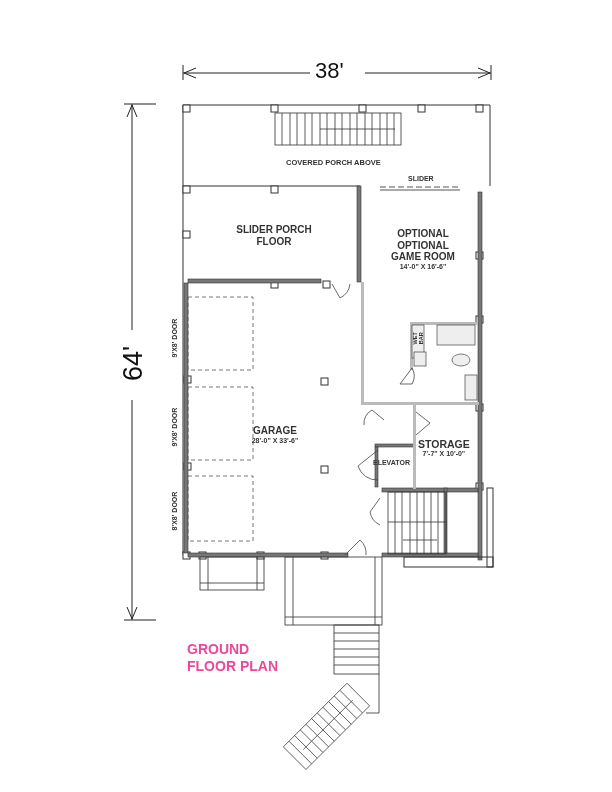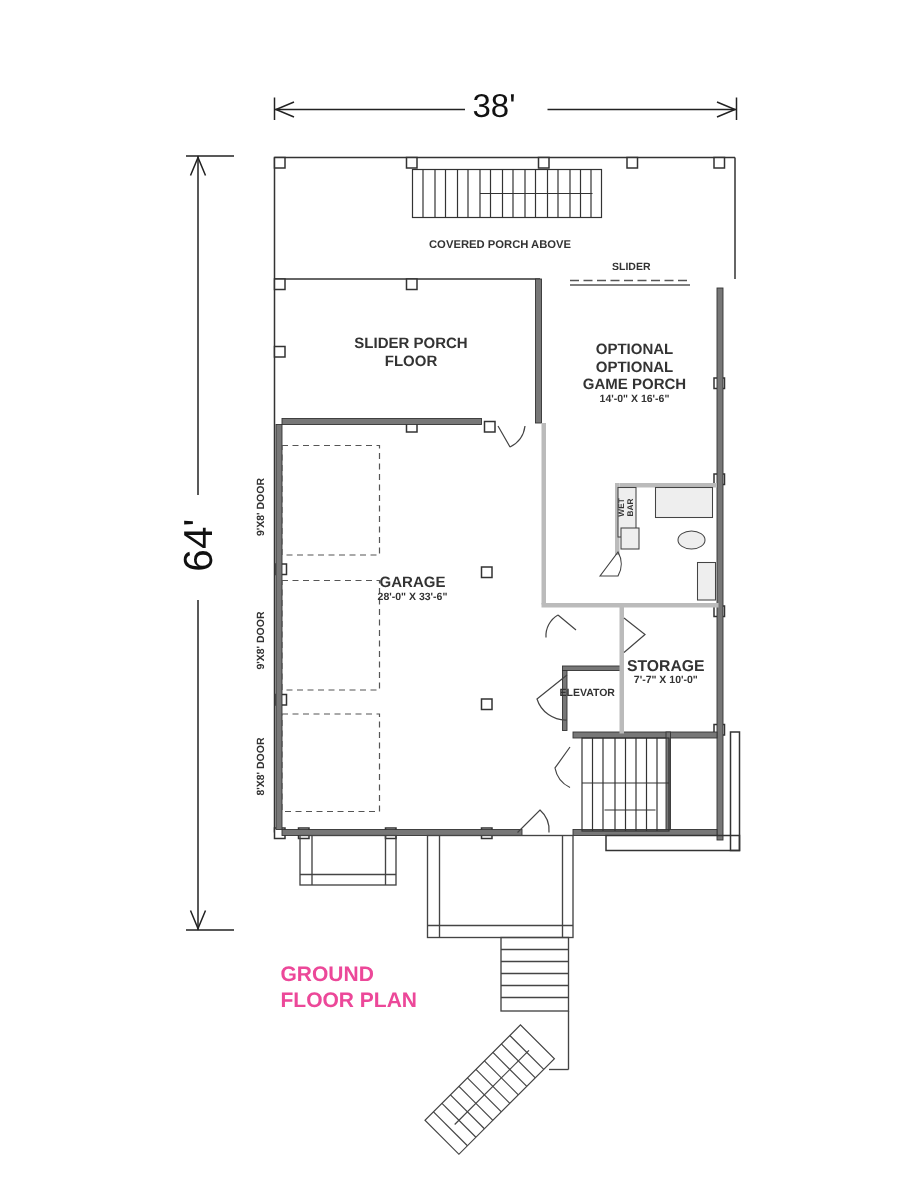--- a/index.html
+++ b/index.html
@@ -189,28 +189,28 @@
 
 <div class="lbl" style="left:286px;top:159px;font-size:7.5px;">COVERED PORCH ABOVE</div>
 <div class="lbl" style="left:408px;top:175px;font-size:7px;">SLIDER</div>
 <div class="lbl" style="left:222px;top:224px;font-size:10px;width:104px;">
   <div>SLIDER PORCH</div>
   <div>FLOOR</div>
 </div>
 <div class="lbl" style="left:378px;top:228px;font-size:10px;width:90px;">
   <div>OPTIONAL</div>
   <div>OPTIONAL</div>
-  <div>GAME PORCH</div>
+  <div>GAME ROOM</div>
   <div style="font-size:7px;">14'-0" X 16'-6"</div>
 </div>
 <div class="lbl vert" style="left:406px;top:332px;font-size:5.5px;width:24px;">
   <div>WET</div>
   <div>BAR</div>
 </div>
-<div class="lbl" style="left:230px;top:383px;font-size:10px;width:90px;">
+<div class="lbl" style="left:230px;top:425px;font-size:10px;width:90px;">
   <div>GARAGE</div>
   <div style="font-size:7px;">28'-0" X 33'-6"</div>
 </div>
 <div class="lbl" style="left:418px;top:438px;font-size:10.5px;text-align:center;">
   <div>STORAGE</div>
   <div style="font-size:7px;">7'-7" X 10'-0"</div>
 </div>
 <div class="lbl" style="left:373px;top:459px;font-size:7px;">ELEVATOR</div>
 
 <div class="lbl vert" style="left:150px;top:334px;font-size:7px;width:50px;">9'X8' DOOR</div>

